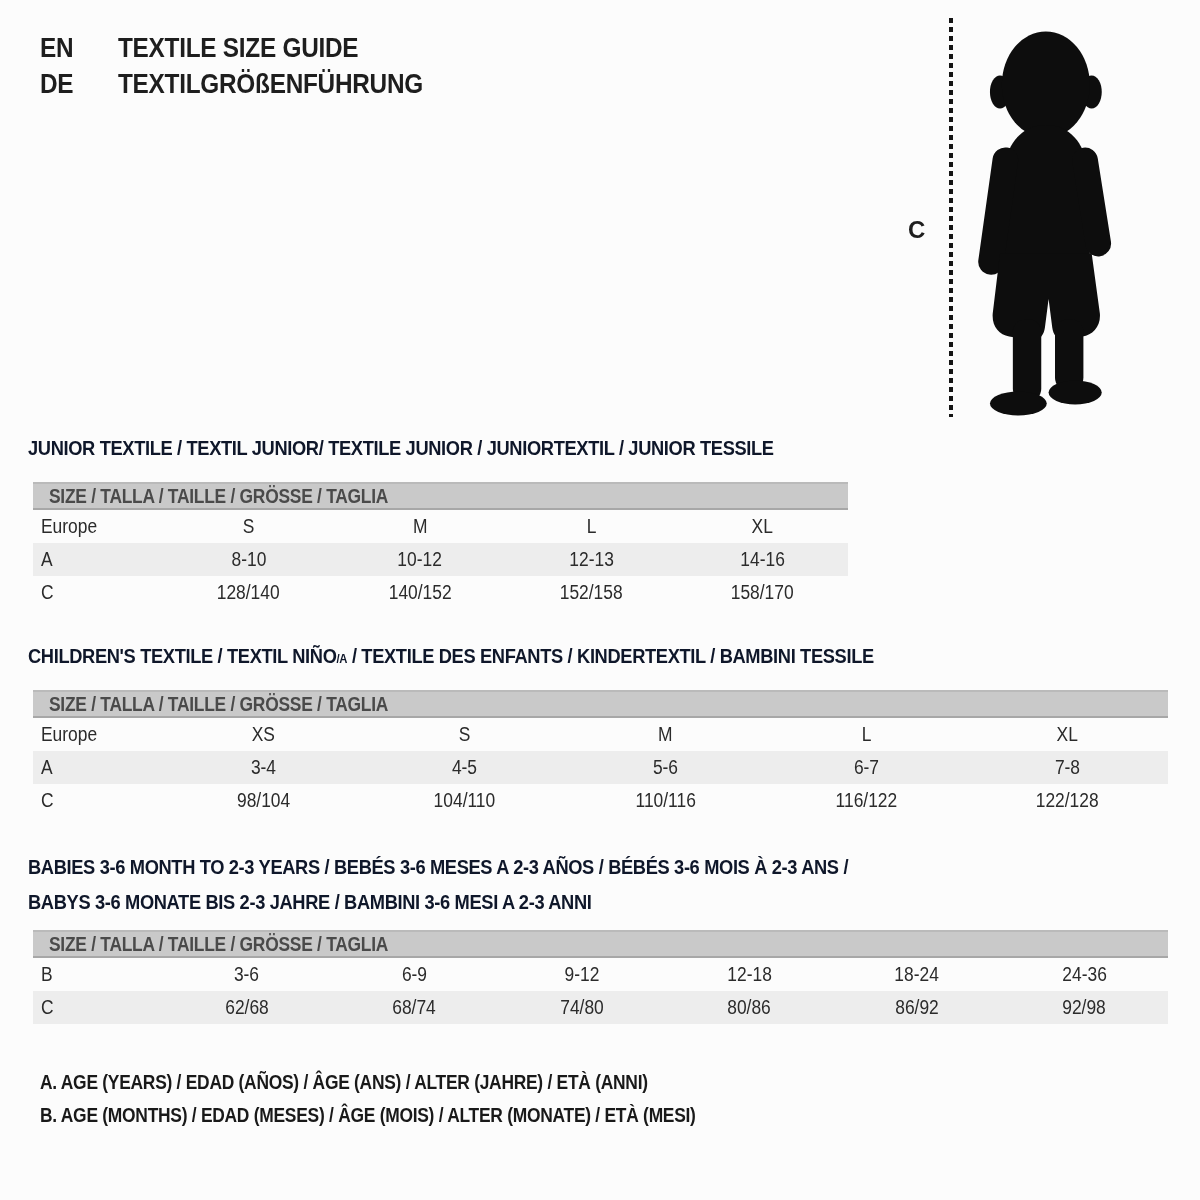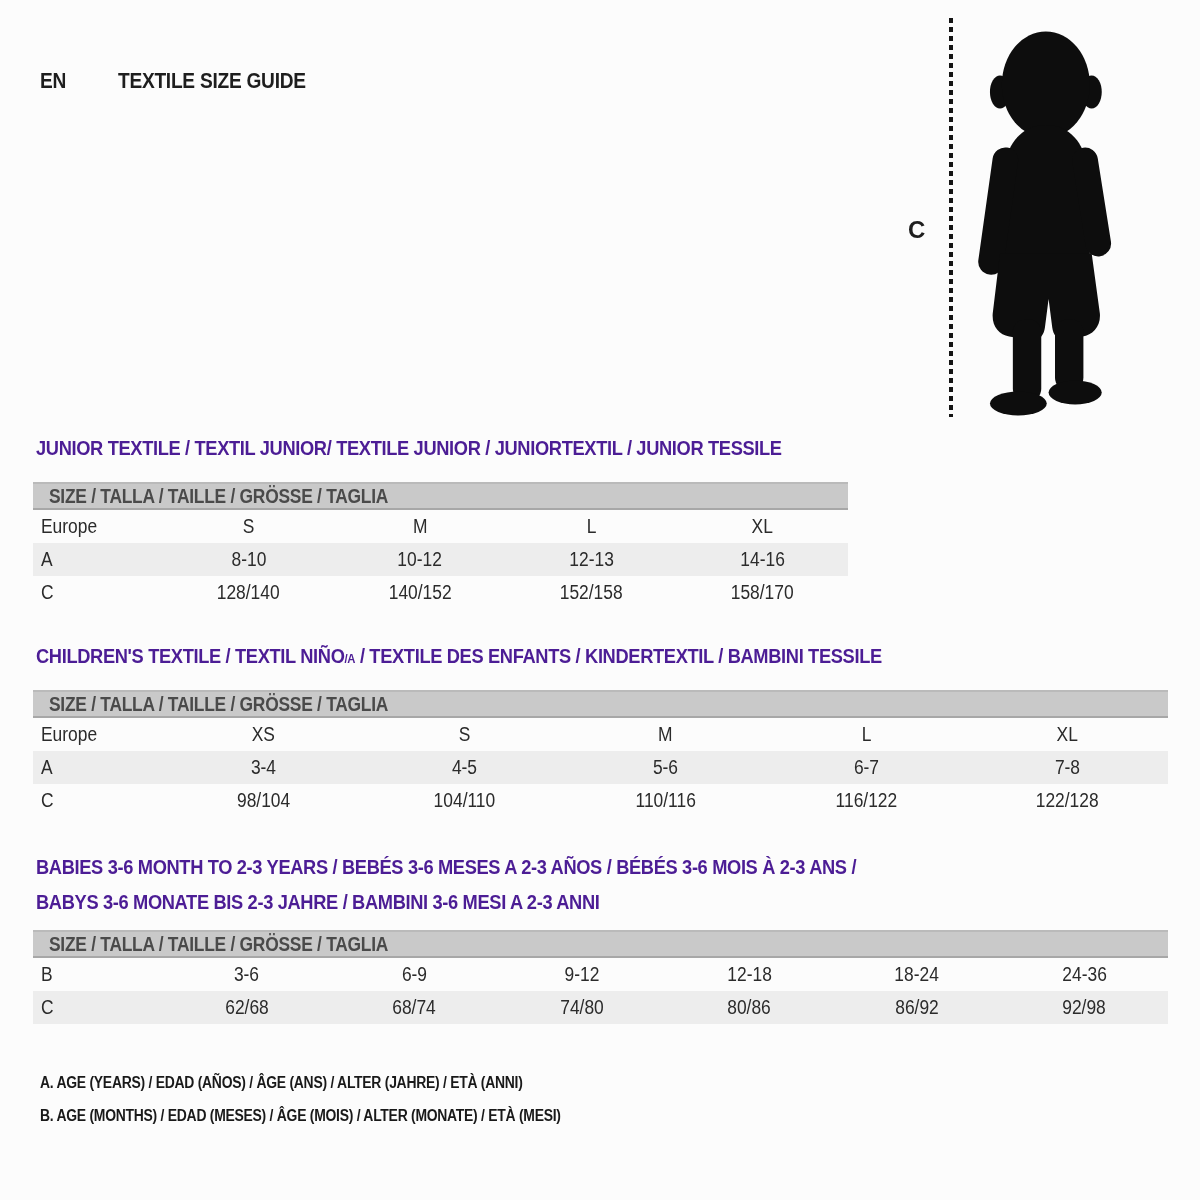--- a/index.html
+++ b/index.html
@@ -12,33 +12,33 @@
     overflow: hidden;
   }
   .abs { position: absolute; }
 
   
   .sx  { display: inline-block; transform: scaleX(0.87); transform-origin: 0 50%; white-space: nowrap; }
   .sxc { display: inline-block; transform: scaleX(0.87); transform-origin: 50% 50%; white-space: nowrap; }
 
   
   .lang-block { left: 40px; top: 30px; }
-  .lang-row { height: 36px; display: flex; align-items: center; font-size: 22px; font-weight: bold; letter-spacing: -0.3px; margin-top: 33px; }
+  .lang-row { height: 36px; display: flex; align-items: center; font-size: 28px; font-weight: bold; letter-spacing: -0.3px; }
   .lang-code { width: 78px; flex: 0 0 78px; }
 
   
   .measure-line {
     left: 949px; top: 18px; width: 4px; height: 399px;
     background: repeating-linear-gradient(to bottom, #141414 0 5px, transparent 5px 9px);
   }
   .measure-label { left: 908px; top: 216px; font-size: 24px; font-weight: bold; }
 
   
   .section-heading {
-    left: 36px; font-size: 21px; font-weight: bold; letter-spacing: -0.4px; color: #4c1d95;
+    left: 28px; font-size: 21px; font-weight: bold; letter-spacing: -0.4px; color: #0f172a;
   }
   .heading-sub { font-size: 13px; }
 
   
   .size-table { position: absolute; left: 33px; }
   .st-header {
     height: 28px; box-sizing: border-box;
     background: #c9c9c9;
     border-top: 2px solid #bababa;
     border-bottom: 2px solid #a7a7a7;
@@ -46,31 +46,35 @@
     padding-left: 16px;
     font-size: 20px; font-weight: bold; color: #4a4a4a; letter-spacing: -0.3px;
   }
   .st-row { height: 33px; display: flex; align-items: center; font-size: 20px; color: #2b2b2b; }
   .st-row.shaded { background: #ededed; }
   .st-label { width: 130px; flex: 0 0 130px; padding-left: 8px; box-sizing: border-box; }
   .st-cell { flex: 1; text-align: center; }
 
   
   .legend { left: 40px; top: 1066px; }
-  .legend-line { height: 33px; display: flex; align-items: center; font-size: 16px; font-weight: bold; letter-spacing: -0.3px; color: #191919; }
+  .legend-line { height: 33px; display: flex; align-items: center; font-size: 20px; font-weight: bold; letter-spacing: -0.3px; color: #191919; }
 
   .toddler-svg { left: 963px; top: 26px; }
 </style>
 </head>
 <body>
 
 <div class="abs lang-block">
   <div class="lang-row">
     <span class="lang-code"><span class="sx">EN</span></span>
     <span class="sx">TEXTILE SIZE GUIDE</span>
+  </div>
+  <div class="lang-row">
+    <span class="lang-code"><span class="sx">DE</span></span>
+    <span class="sx">TEXTILGRÖßENFÜHRUNG</span>
   </div>
 </div>
 
 <div class="abs measure-line"></div>
 <div class="abs measure-label">C</div>
 
 <svg class="abs toddler-svg" width="184" height="394" viewBox="0 0 100 215" aria-hidden="true">
   <g fill="#0d0d0d">
 
     <ellipse cx="20" cy="36" rx="5.5" ry="9"></ellipse>

